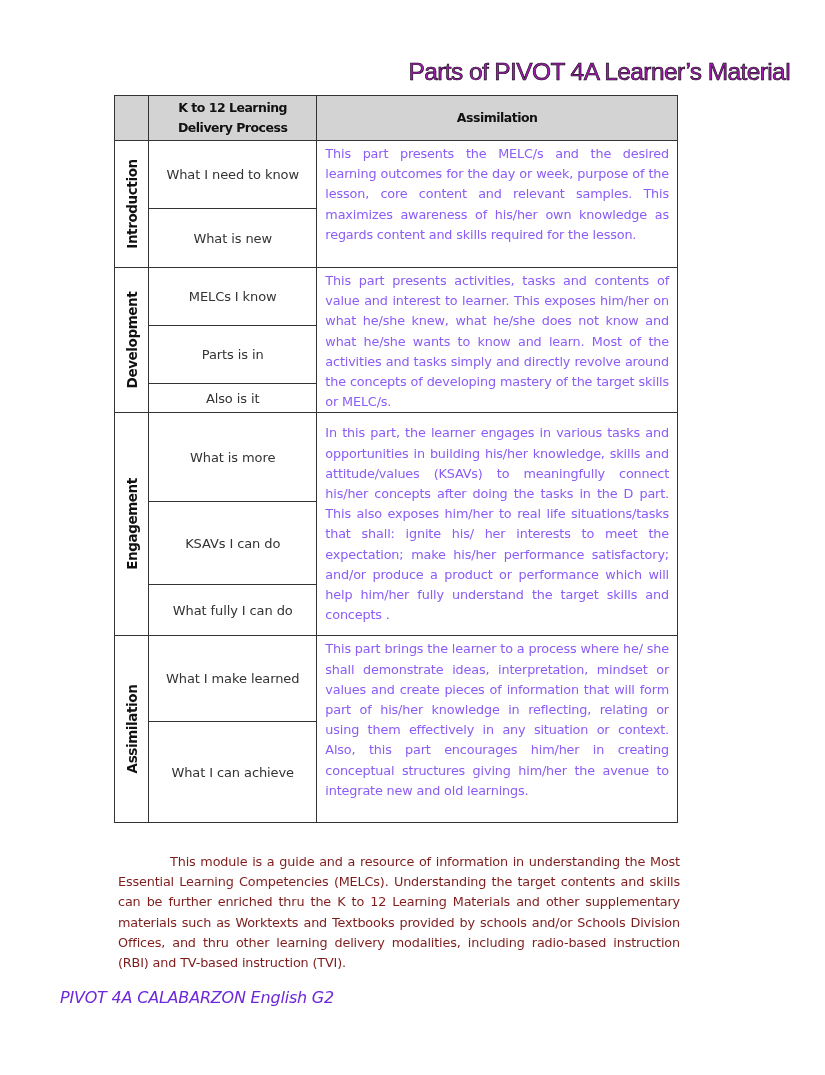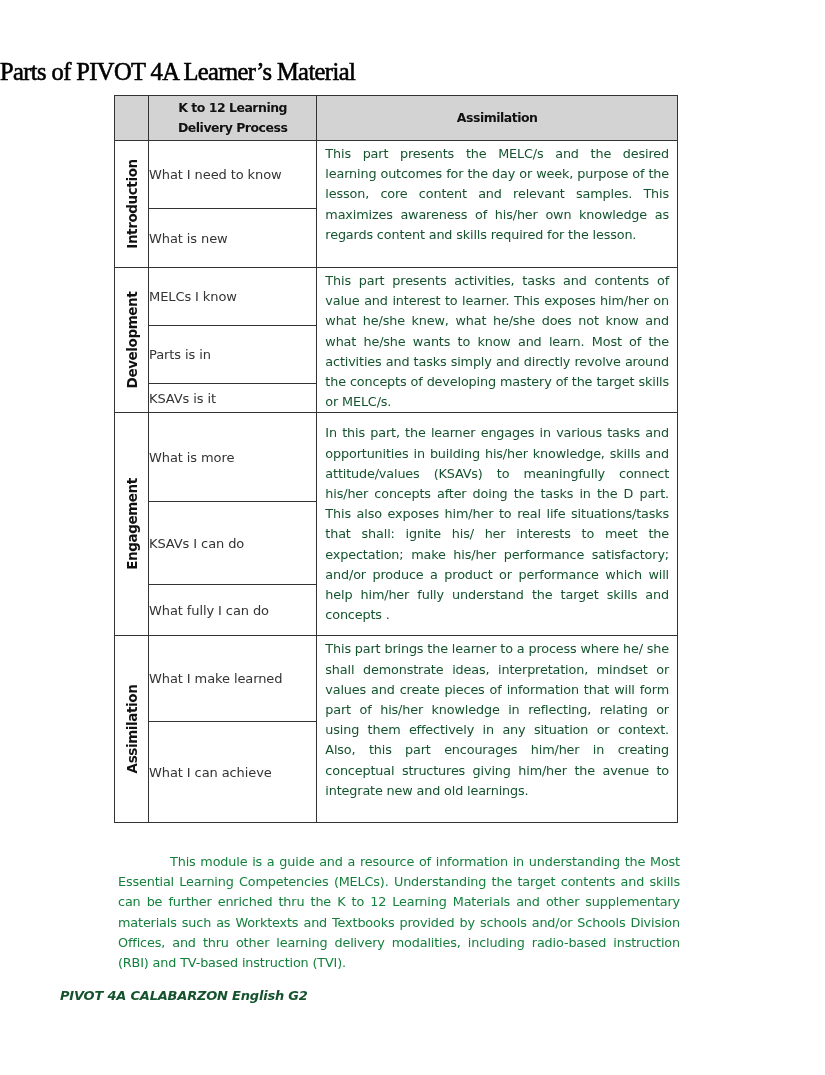--- a/index.html
+++ b/index.html
@@ -1,29 +1,29 @@
 <!DOCTYPE html>
 <html><head>
 <meta charset="utf-8">
 <style>
   html, body { margin: 0; padding: 0; background: #ffffff; }
   body { width: 825px; height: 1075px; position: relative; overflow: hidden; font-family: "DejaVu Sans", sans-serif; color: #1a1a1a; }
-  .title { position: absolute; left: 0; width: 790px; top: 58px; text-align: left; font-size: 24.5px; font-weight: normal; letter-spacing: -0.6px; color: #000000; font-family: Liberation Serif, serif; -webkit-text-stroke: 0.6px #000; }
+  .title { position: absolute; left: 0; width: 790px; top: 58px; text-align: right; font-size: 24.5px; font-weight: normal; letter-spacing: -0.6px; color: #a21caf; font-family: Liberation Sans, sans-serif; -webkit-text-stroke: 0.6px #000; }
   table.parts { position: absolute; left: 114px; top: 95px; width: 564px; border-collapse: collapse; table-layout: fixed; }
   table.parts td, table.parts th { border: 1.5px solid #333; padding: 0; }
   table.parts th { background: #d3d3d3; font-weight: bold; font-size: 12.5px; letter-spacing: -0.5px; line-height: 20px; text-align: center; color: #111; }
   .col1 { width: 34px; }
   .col2 { width: 168px; }
   .col3 { width: 360px; }
   .phase { position: relative; }
   .phase span { position: absolute; left: 50%; top: 50%; transform: translate(-50%, -50%) rotate(-90deg); white-space: nowrap; font-weight: bold; font-size: 13.5px; letter-spacing: -0.4px; color: #111; }
-  .proc { text-align: left; font-size: 13px; color: #333; letter-spacing: -0.1px; }
-  .desc { font-size: 12.8px; line-height: 20.2px; color: #14532d; text-align: justify; padding: 3px 8px 0 8px !important; vertical-align: top; letter-spacing: -0.15px; }
-  .para { position: absolute; left: 118px; width: 562px; top: 852px; font-size: 12.8px; line-height: 20.2px; text-align: justify; color: #15803d; text-indent: 52px; letter-spacing: -0.15px; }
-  .footer { position: absolute; left: 60px; top: 988px; font-style: italic; font-size: 13px; color: #14532d; letter-spacing: -0.2px; font-weight: bold; }
+  .proc { text-align: center; font-size: 13px; color: #333; letter-spacing: -0.1px; }
+  .desc { font-size: 12.8px; line-height: 20.2px; color: #8b5cf6; text-align: justify; padding: 3px 8px 0 8px !important; vertical-align: top; letter-spacing: -0.15px; }
+  .para { position: absolute; left: 118px; width: 562px; top: 852px; font-size: 12.8px; line-height: 20.2px; text-align: justify; color: #7f1d1d; text-indent: 52px; letter-spacing: -0.15px; }
+  .footer { position: absolute; left: 60px; top: 988px; font-style: italic; font-size: 16px; color: #6d28d9; letter-spacing: -0.2px; }
 </style>
 </head>
 <body>
 
 <div class="title">Parts of PIVOT 4A Learner’s Material</div>
 
 <table class="parts">
   <colgroup>
       <col class="col1">
       <col class="col2">
@@ -55,21 +55,21 @@
       <td class="phase" rowspan="3">
           <span>Development</span>
         </td>
       <td class="proc">MELCs I know</td>
       <td class="desc" rowspan="3">This part presents activities, tasks and contents  of value and interest to learner. This exposes him/her on what he/she knew, what he/she does not know and what he/she wants to know and learn. Most of the activities and tasks  simply and directly  revolve around the concepts of developing mastery of the target skills or MELC/s.</td>
     </tr>
     <tr style="height:58px">
       <td class="proc">Parts is in</td>
     </tr>
     <tr style="height:29px">
-      <td class="proc">KSAVs is it</td>
+      <td class="proc">Also is it</td>
     </tr>
 
     <tr style="height:89px">
       <td class="phase" rowspan="3">
           <span>Engagement</span>
         </td>
       <td class="proc">What is more</td>
       <td class="desc" rowspan="3" style="padding-top:10px !important;">In this part, the learner engages in various  tasks and  opportunities in building his/her knowledge, skills and attitude/values (KSAVs) to meaningfully connect his/her concepts after  doing the tasks in the D part. This also exposes him/her to real life situations/tasks  that shall: ignite his/ her interests to meet   the expectation; make his/her performance satisfactory; and/or produce a product or performance which will help him/her fully understand the target skills and concepts .</td>
     </tr>
     <tr style="height:83px">

